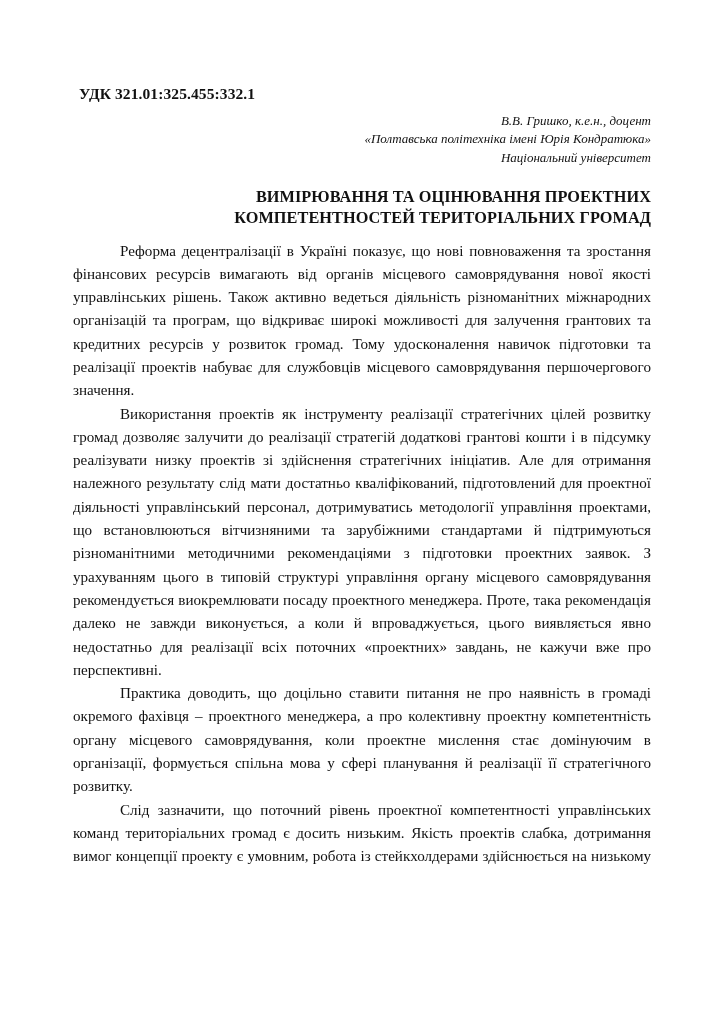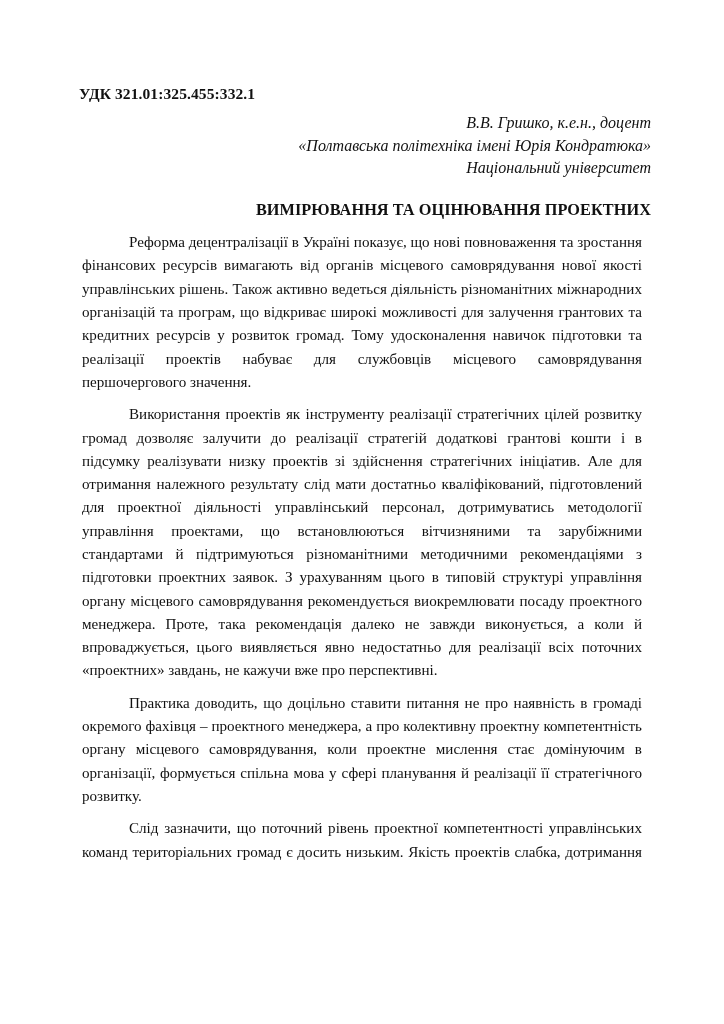--- a/index.html
+++ b/index.html
@@ -39,21 +39,21 @@
     margin-bottom: 0;
     line-height: 1.15;
     text-align: left;
     padding-left: 6px;
   }
 
   
   .author-block {
     text-align: right;
     font-style: italic;
-    font-size: 16px;
+    font-size: 13px;
     line-height: 1.42;
     margin-top: 9px;
   }
   .author-block div {
     white-space: nowrap;
   }
 
   
   .doc-title {
     text-align: right;
@@ -65,21 +65,21 @@
   }
   .doc-title .tline {
     display: block;
   }
 
   
   .body-text {
     margin-top: 11px;
   }
   .body-text p {
-    margin: 9px;
+    margin: 0;
     text-align: justify;
     text-justify: inter-word;
     font-size: 15.1px;
     line-height: 23.3px;
     text-indent: 47px;
     hyphens: none;
   }
 
   
   .page-footer {
@@ -102,20 +102,21 @@
     <div class="udc">УДК 321.01:325.455:332.1</div>
 
     <div class="author-block">
       <div>В.В. Гришко, к.е.н., доцент</div>
       <div>«Полтавська політехніка імені Юрія Кондратюка»</div>
       <div>Національний університет</div>
     </div>
 
     <h1 class="doc-title">
       <span class="tline">ВИМІРЮВАННЯ ТА ОЦІНЮВАННЯ ПРОЕКТНИХ</span>
+      <span class="tline">КОМПЕТЕНТНОСТЕЙ ТЕРИТОРІАЛЬНИХ ГРОМАД</span>
     </h1>
 
     <div class="body-text">
       <p>Реформа децентралізації в Україні показує, що нові повноваження та зростання фінансових ресурсів вимагають від органів місцевого самоврядування нової якості управлінських рішень. Також активно ведеться діяльність різноманітних міжнародних організацій та програм, що відкриває широкі можливості для залучення грантових та кредитних ресурсів у розвиток громад. Тому удосконалення навичок підготовки та реалізації проектів набуває для службовців місцевого самоврядування першочергового значення.</p>
       <p>Використання проектів як інструменту реалізації стратегічних цілей розвитку громад дозволяє залучити до реалізації стратегій додаткові грантові кошти і в підсумку реалізувати низку проектів зі здійснення стратегічних ініціатив. Але для отримання належного результату слід мати достатньо кваліфікований, підготовлений для проектної діяльності управлінський персонал, дотримуватись методології управління проектами, що встановлюються вітчизняними та зарубіжними стандартами й підтримуються різноманітними методичними рекомендаціями з підготовки проектних заявок. З урахуванням цього в типовій структурі управління органу місцевого самоврядування рекомендується виокремлювати посаду проектного менеджера. Проте, така рекомендація далеко не завжди виконується, а коли й впроваджується, цього виявляється явно недостатньо для реалізації всіх поточних «проектних» завдань, не кажучи вже про перспективні.</p>
       <p>Практика доводить, що доцільно ставити питання не про наявність в громаді окремого фахівця – проектного менеджера, а про колективну проектну компетентність органу місцевого самоврядування, коли проектне мислення стає домінуючим в організації, формується спільна мова у сфері планування й реалізації її стратегічного розвитку.</p>
       <p>Слід зазначити, що поточний рівень проектної компетентності управлінських команд територіальних громад є досить низьким. Якість проектів слабка, дотримання вимог концепції проекту є умовним, робота із стейкхолдерами здійснюється на низькому рівні, ризики та сталість результатів проекту досліджуються, частіше за все, формально. Основним документом методологічної підтримки на практиці є, зокрема, методичні вказівки Державного фонду регіонального розвитку чи обласного конкурсу територіальних громад, які далекі за своїм рівнем навіть від належного стандарту. На жаль, часто такого рівня достатньо для отримання гранту з</p>
     </div>
 
   </div>

